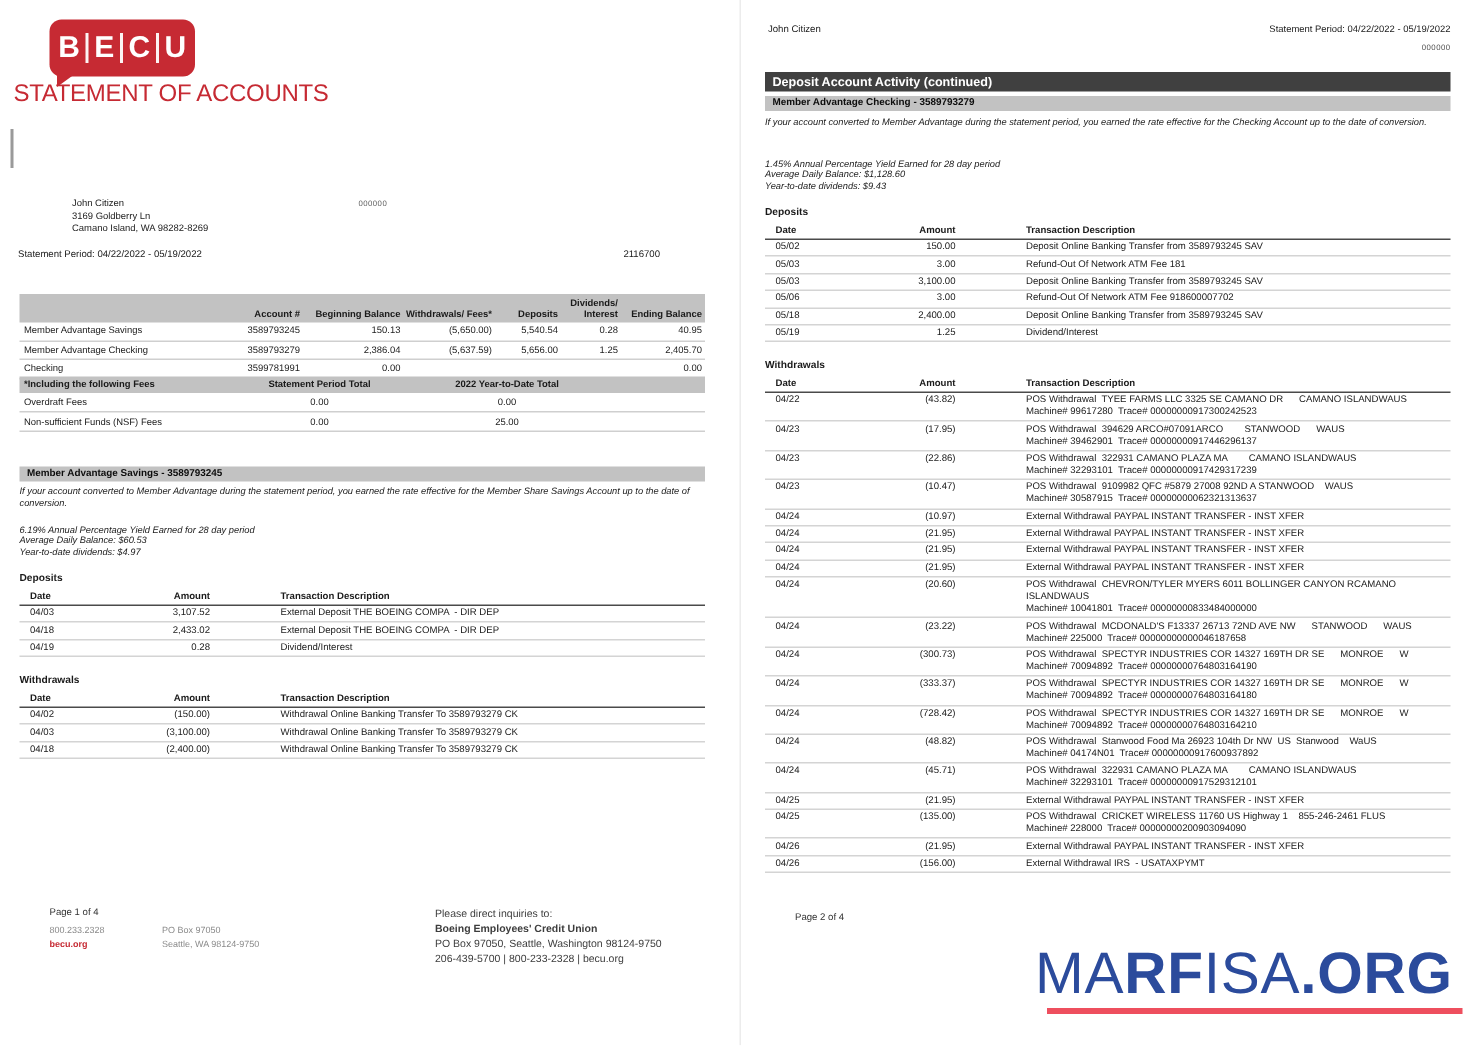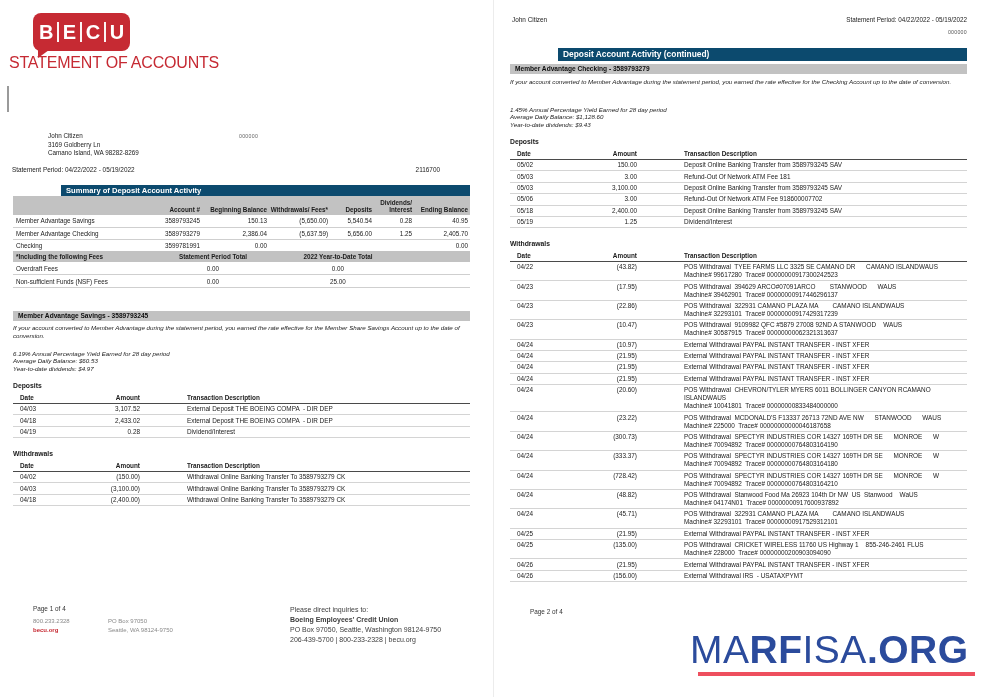--- a/index.html
+++ b/index.html
@@ -26,21 +26,21 @@
   .tagline{position:absolute;left:9px;top:54px;color:var(--brand-red);font-weight:normal;font-size:16px;letter-spacing:-0.2px;}
 
   .regmark{position:absolute;left:7px;top:86px;width:1.5px;height:26px;background:#9a9a9a;}
 
   
   .address{position:absolute;left:48px;top:132px;font-size:6.3px;line-height:8.6px;}
   .mailcode{position:absolute;left:239px;top:133px;font-size:5.2px;color:#666;letter-spacing:.3px;}
   .stmt-line{position:absolute;left:12px;top:166px;width:428px;display:flex;justify-content:space-between;font-size:6.4px;}
 
   
-  .black-bar{background:#0c4a6e;color:#fff;font-weight:bold;font-size:7.6px;height:11px;line-height:11px;padding-left:5px;margin-left:48px;}
+  .black-bar{background:#404040;color:#fff;font-weight:bold;font-size:7.6px;height:11px;line-height:11px;padding-left:5px;}
   .black-bar.big{height:13px;line-height:13px;font-size:8.4px;}
   .gray-bar{background:var(--grayband);font-weight:bold;font-size:6.6px;height:10px;line-height:10px;padding-left:5px;color:#0d0d0d;}
   .note{font-style:italic;font-size:6.2px;line-height:7.6px;color:#222;padding-right:4px;}
   .rates{font-style:italic;font-size:6.2px;line-height:7.4px;color:#222;}
 
   
   .abs{position:absolute;}
   .b-sumbar{left:13px;top:185px;width:457px;}
   .b-sumtable{left:13px;top:196px;width:457px;}
   .sum-header{display:flex;align-items:flex-end;background:var(--grayband);font-weight:bold;padding:2px 0 1.5px;min-height:19px;}
@@ -133,23 +133,20 @@
       <div>3169 Goldberry Ln</div>
       <div>Camano Island, WA 98282-8269</div>
     </div>
     <div class="mailcode">000000</div>
 
     <div class="stmt-line">
       <span>Statement Period: 04/22/2022 - 05/19/2022</span>
       <span>2116700</span>
     </div>
 
-    <div class="abs b-sumbar">
-      <div class="black-bar">Summary of Deposit Account Activity</div>
-    </div>
 
     <div class="abs b-sumtable">
       <div class="sum-header">
         <div class="sc c0"></div>
         <div class="sc c1">Account #</div>
         <div class="sc c2">Beginning Balance</div>
         <div class="sc c3">Withdrawals/ Fees*</div>
         <div class="sc c4">Deposits</div>
         <div class="sc c5">Dividends/ Interest</div>
         <div class="sc c6">Ending Balance</div>

